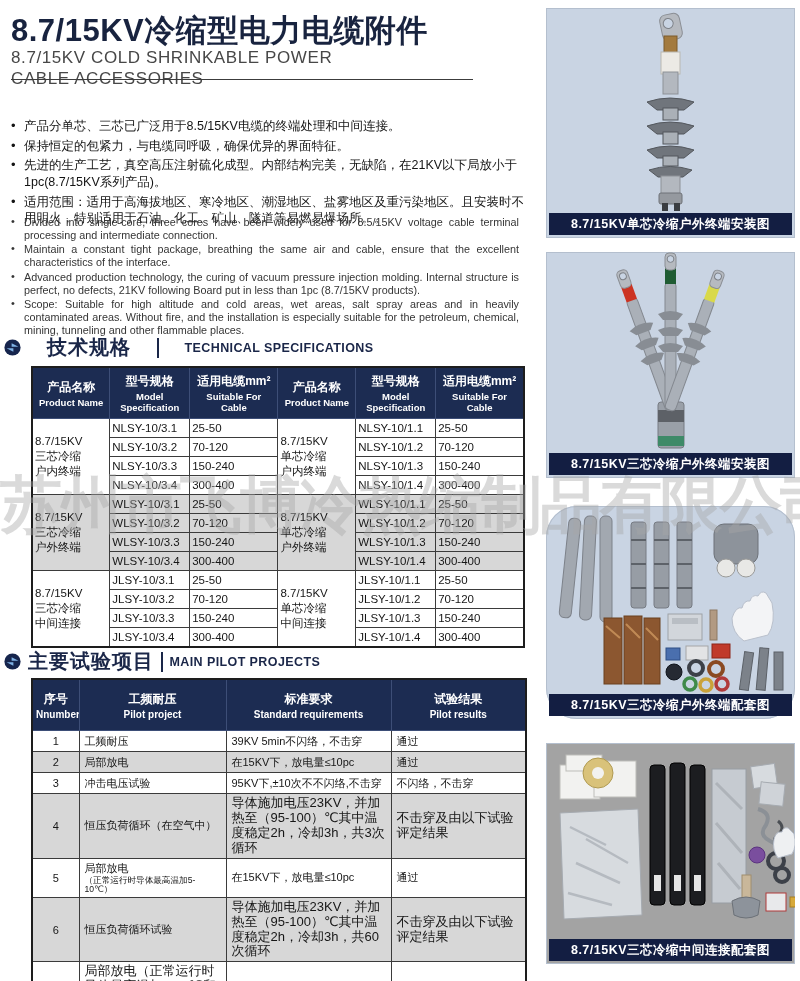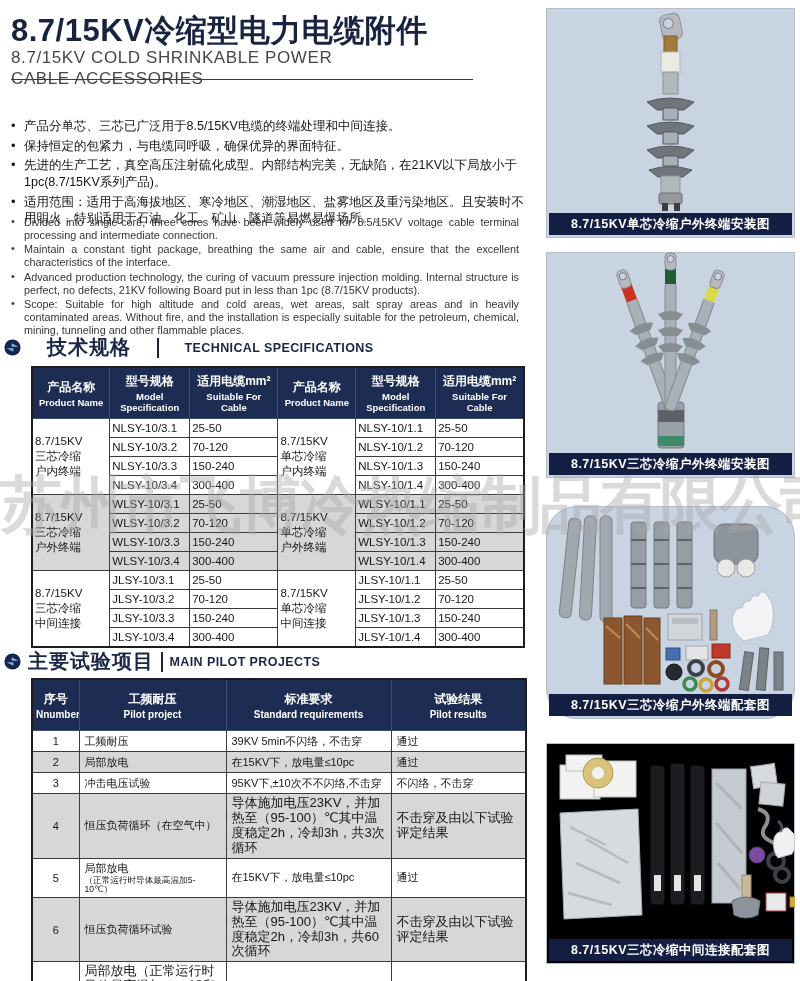--- a/index.html
+++ b/index.html
@@ -56,21 +56,21 @@
   #pilot-table td .note{font-size:8.6px;line-height:1.1;display:inline-block;vertical-align:middle;}
 
   
   .photo-card{left:546px;width:249px;background:#c9d4e3;box-shadow:0 0 0 1px #b4bfce inset;}
   .photo-card .ph{position:absolute;left:0;top:0;right:0;bottom:24px;overflow:hidden;}
   .photo-card .cap{position:absolute;left:3px;right:3px;bottom:3px;height:22px;background:#131e42;
     color:#ffffff;font-size:12.5px;font-weight:bold;text-align:center;line-height:22px;letter-spacing:.5px;}
   #card1{top:8px;height:230px;}
   #card2{top:252px;height:226px;}
   #card3{top:506px;height:213px;border-radius:31px;}
-  #card4{top:743px;height:221px;background:#000000;}
+  #card4{top:743px;height:221px;background:#a3a3a3;}
 
   
   #watermark{left:0;top:462px;width:800px;height:86px;z-index:9;pointer-events:none;
     font-size:62px;font-weight:bold;color:rgba(168,168,168,0.42);white-space:nowrap;
     letter-spacing:-2px;line-height:86px;text-align:center;overflow:hidden;}
 </style>
 </head>
 <body>
 
 <div class="abs title-cn">8.7/15KV冷缩型电力电缆附件</div>

